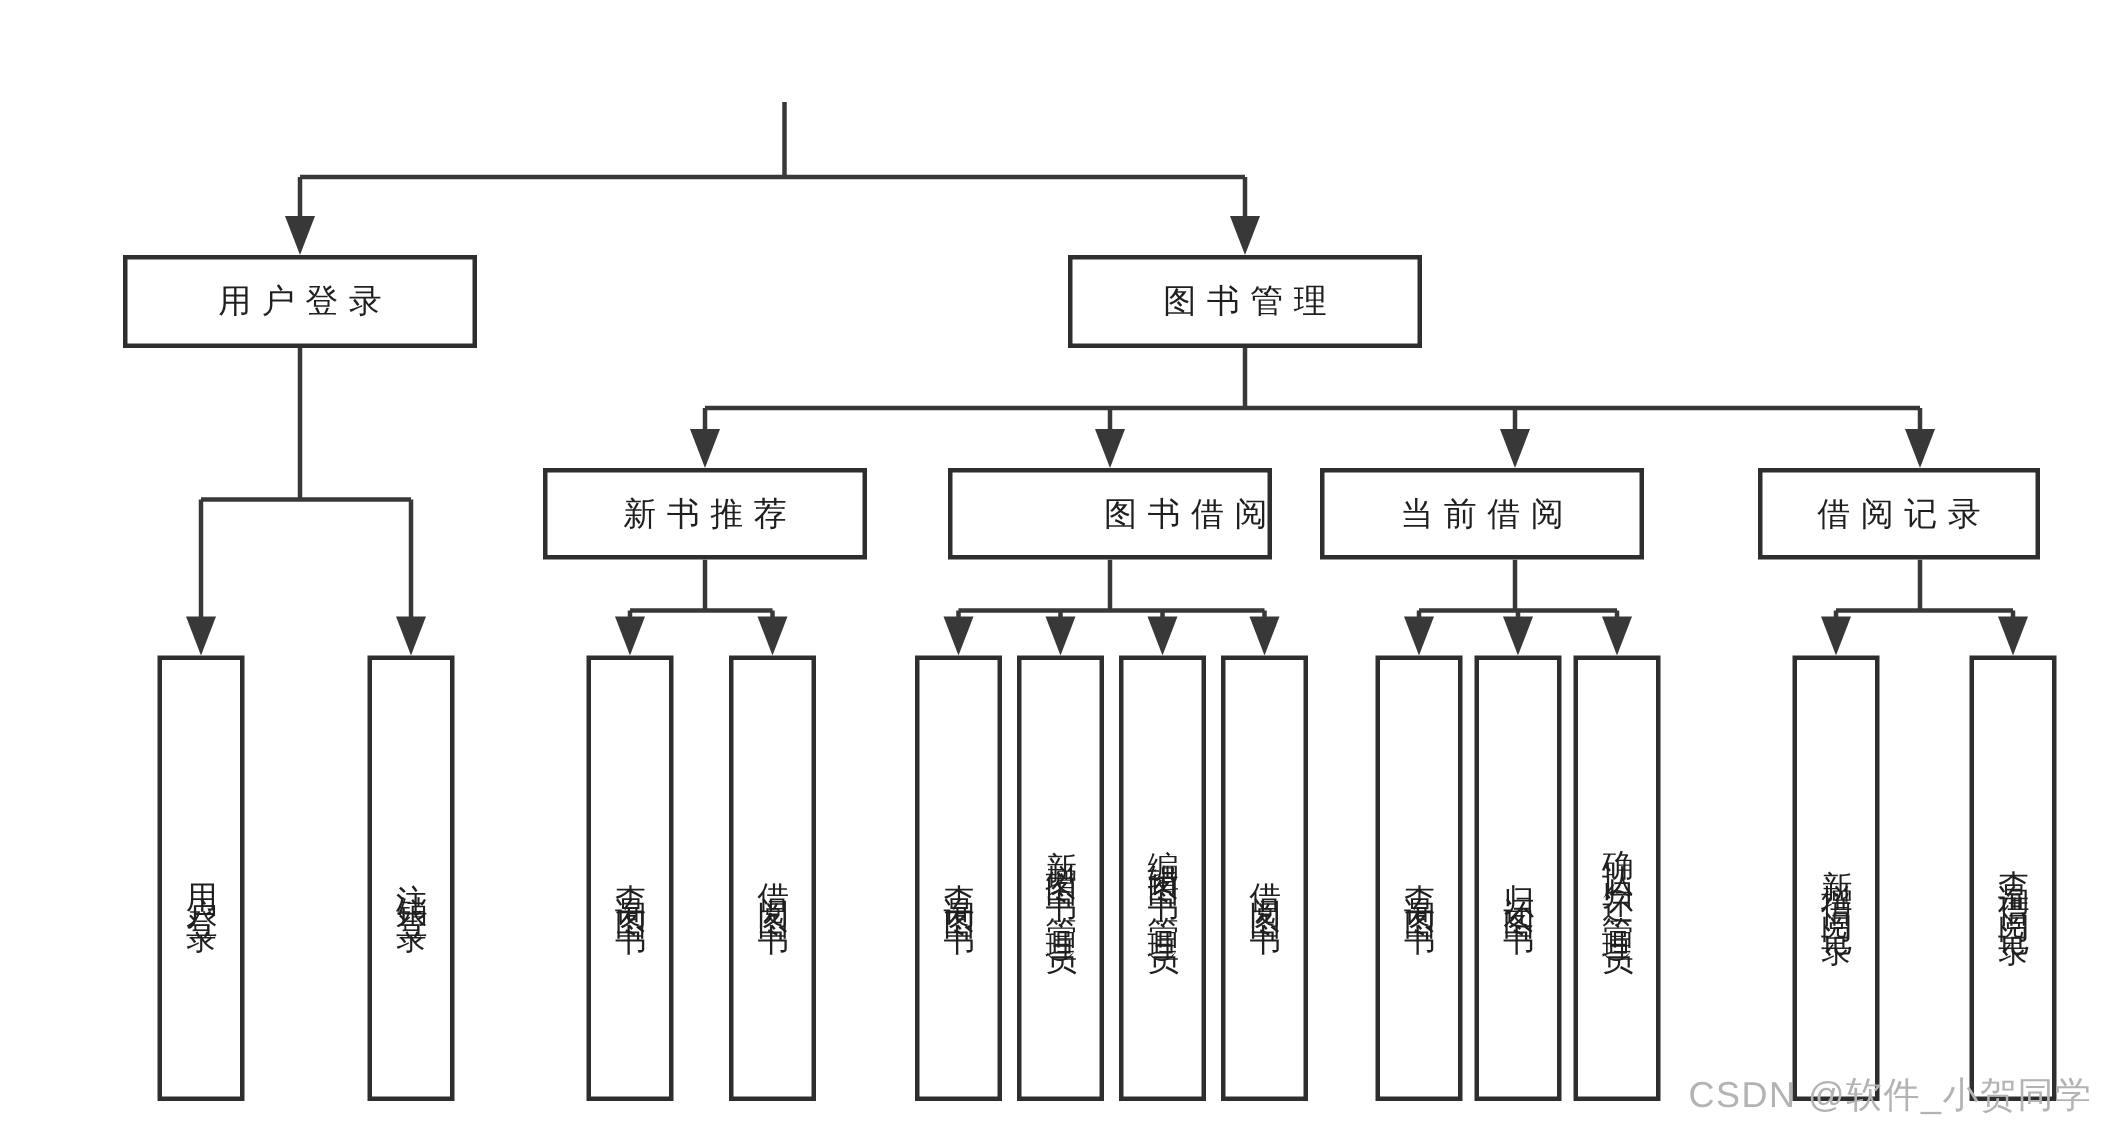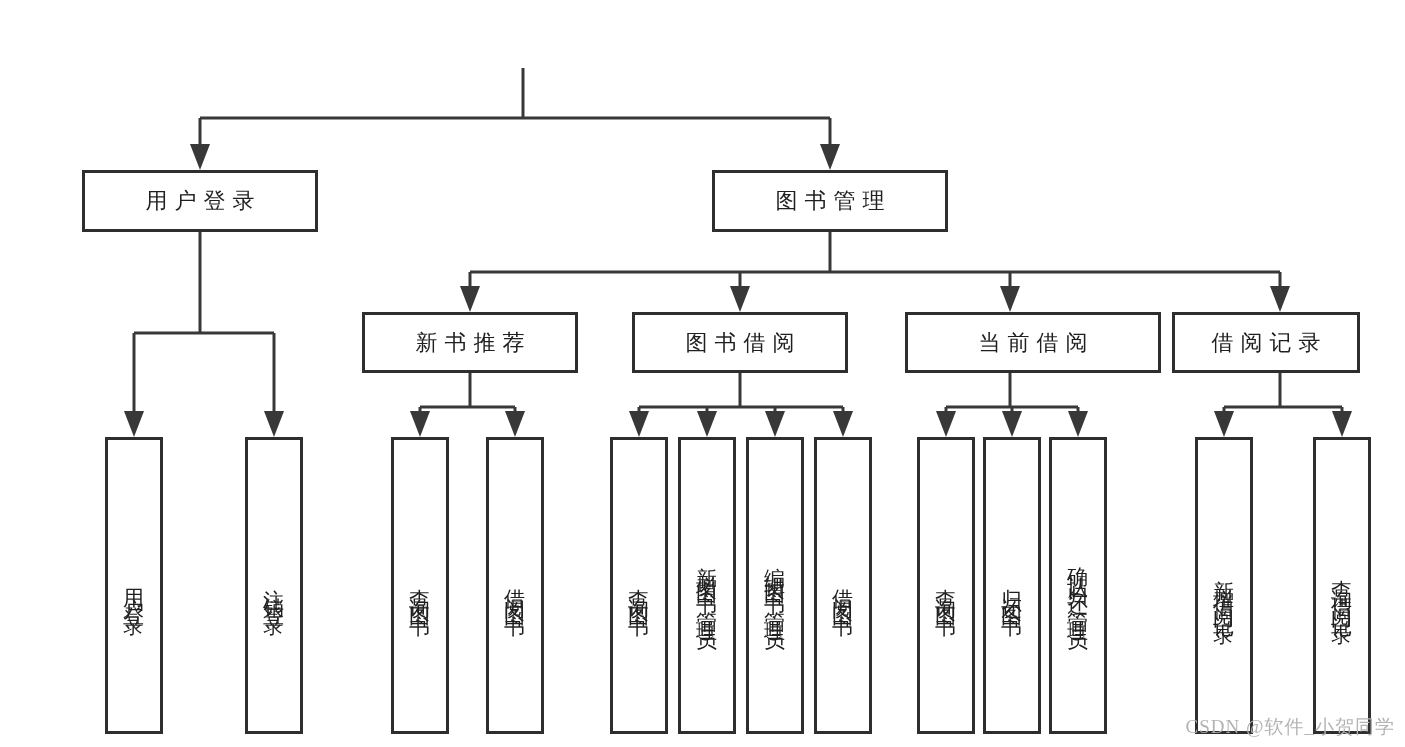--- a/index.html
+++ b/index.html
@@ -43,38 +43,37 @@
     letter-spacing:9px;
     margin-bottom:-9px;
     line-height:1;
     white-space:nowrap;
   }
   
   .n-root       {left:21px;  top:13px;  width:1003px; height:55px;}
   .n-login      {left:82px;  top:170px; width:236px;  height:62px;}
   .n-mgmt       {left:712px; top:170px; width:236px;  height:62px;}
   .n-newrec     {left:362px; top:312px; width:216px;  height:61px;}
-  .n-borrow     {left:632px; top:312px; width:216px;  height:61px;}
-  .n-current    {left:905px; top:312px; width:256px;  height:61px;}
+  .n-borrow     {left:632px; top:312px; width:216px;  height:61px;justify-content:flex-end;}
+  .n-current    {left:880px; top:312px; width:216px;  height:61px;}
   .n-records    {left:1172px;top:312px; width:188px;  height:61px;}
   .v{top:437px;width:58px;height:297px;}
   .n-l1{left:105px;} .n-l2{left:245px;}
   .n-r1{left:391px;} .n-r2{left:486px;}
   .n-b1{left:610px;} .n-b2{left:678px;} .n-b3{left:746px;} .n-b4{left:814px;}
   .n-c1{left:917px;} .n-c2{left:983px;} .n-c3{left:1049px;}
   .n-d1{left:1195px;}.n-d2{left:1313px;}
   #watermark{
     position:absolute;
     right:10px; top:714px;
     z-index:3;
-    font-size:19px;
+    font-size:24px;
     color:var(--watermark);
     white-space:nowrap;
     letter-spacing:1px;
-    font-family:Liberation Serif, serif;
   }
 </style>
 </head>
 <body>
 
 <div id="stage">
 
   <svg id="connectors" viewBox="0 0 1405 747" xmlns="http://www.w3.org/2000/svg">
     <defs>
       <g id="arw">

